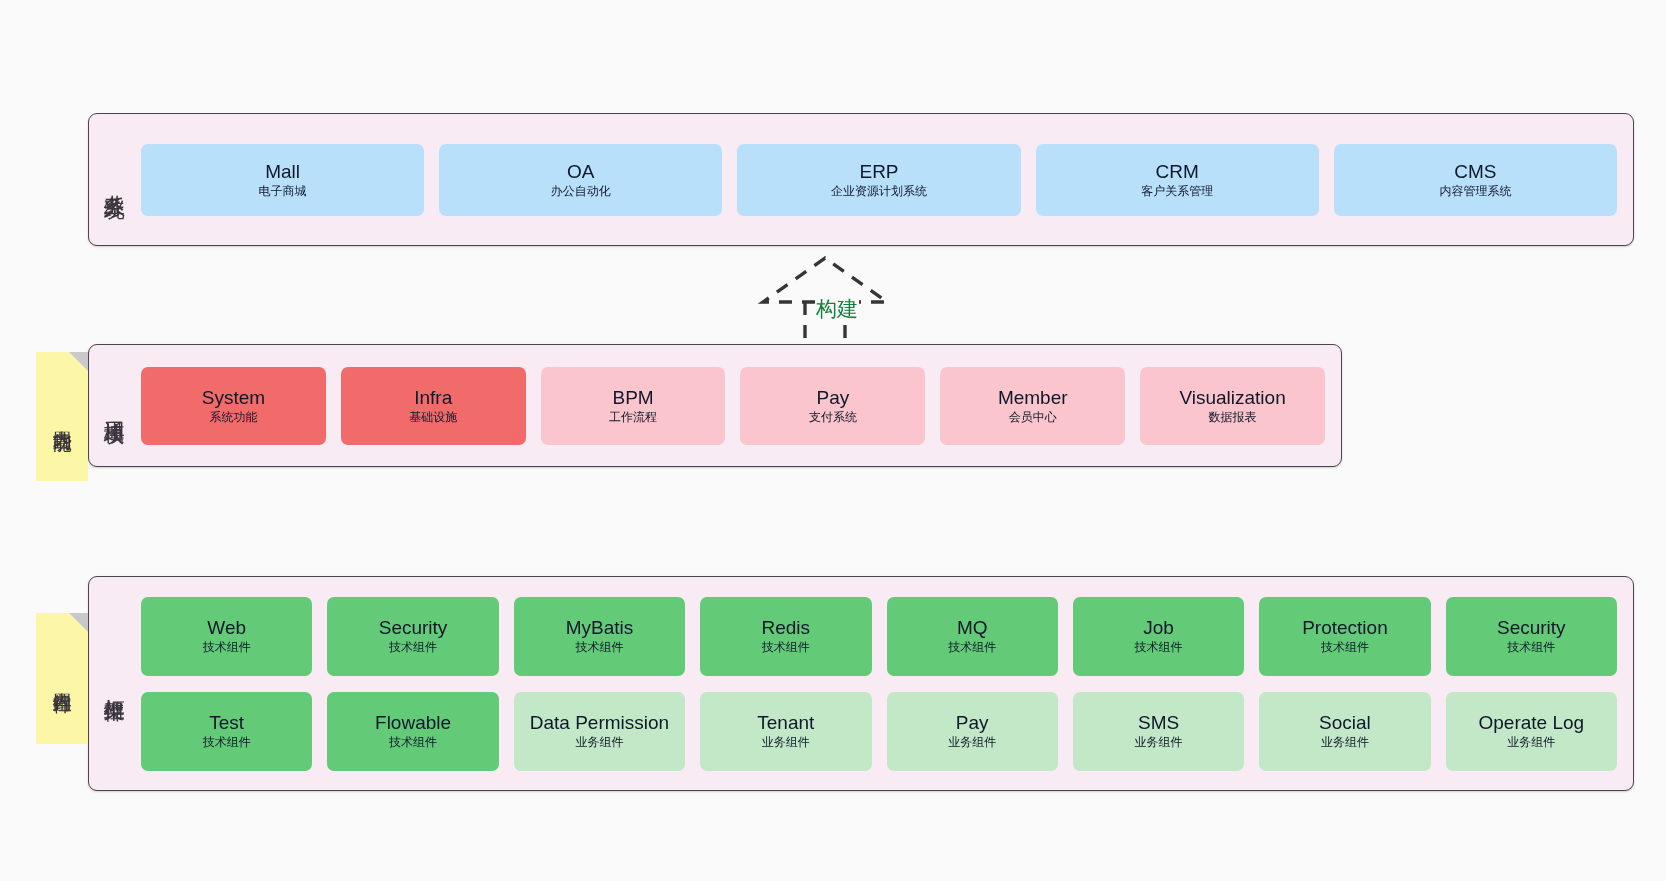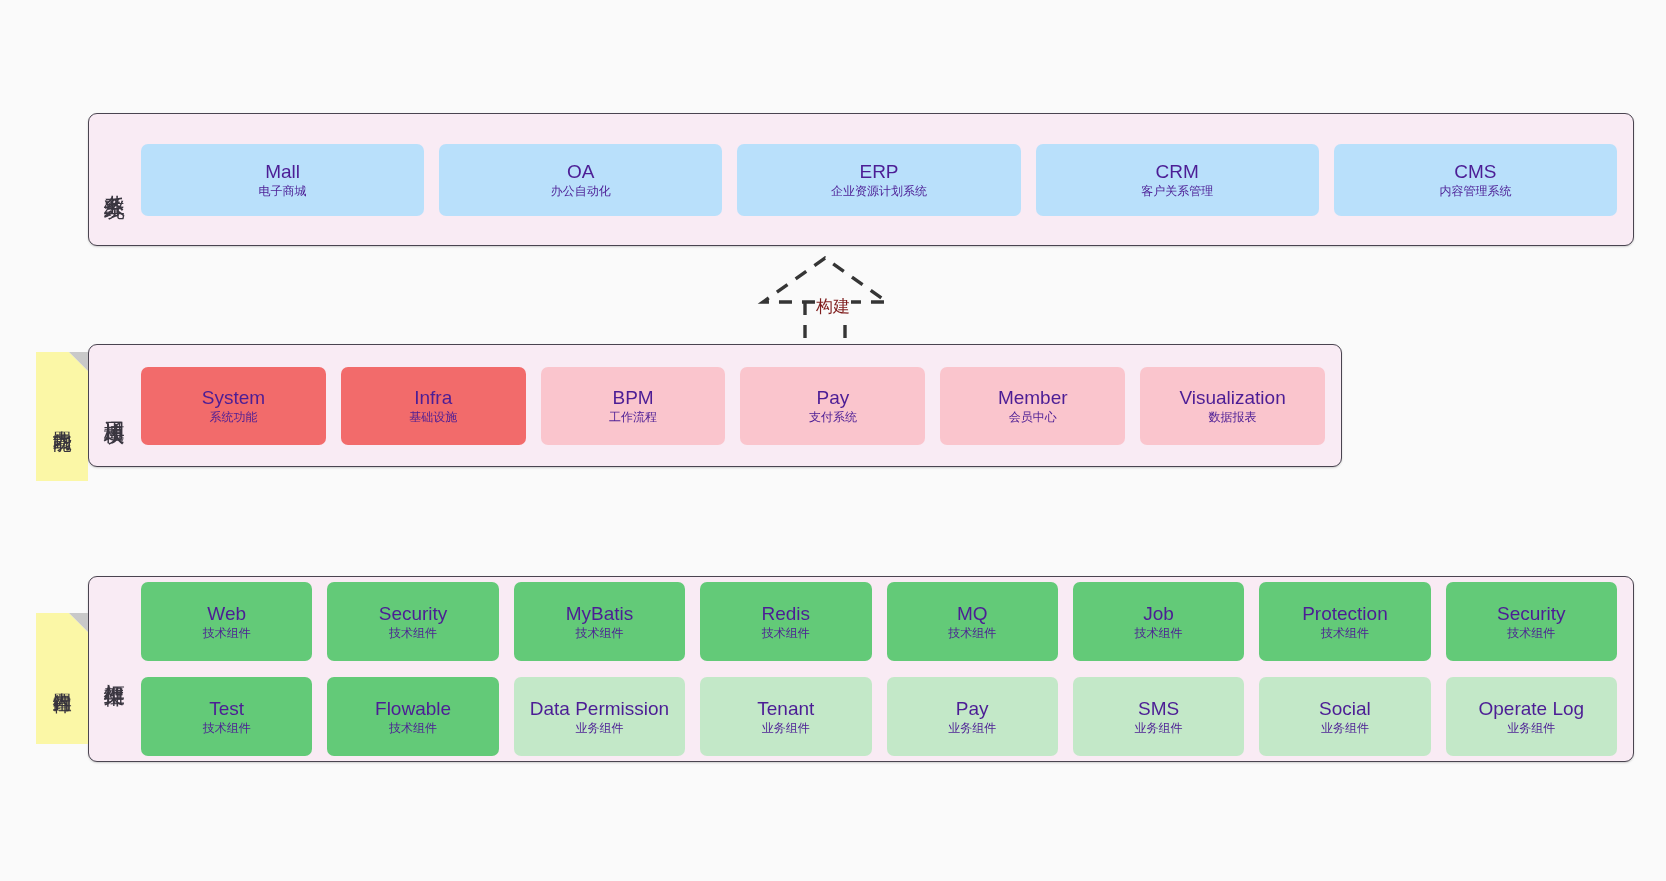--- a/index.html
+++ b/index.html
@@ -57,36 +57,36 @@
   .cell {
     flex: 1 1 0;
     border-radius: 7px;
     display: flex;
     flex-direction: column;
     align-items: center;
     justify-content: center;
     text-align: left;
     font-size: 19px;
     line-height: 1.28;
-    color: #4c1d95;
+    color: #0f172a;
     padding: 6px 4px;
   }
   .cell .cn { font-size: 12px; }
 
   
   .c-blue        { background: #b9e0fb; }
   .c-red         { background: #f26b6b; }
   .c-pink        { background: #fac5cd; }
   .c-green       { background: #63ca78; }
   .c-lightgreen  { background: #c3e8c8; }
 
   
   #layer-business { left: 88px;  top: 113px; width: 1546px; height: 133px; }
   #layer-common   { left: 88px;  top: 344px; width: 1254px; height: 123px; }
-  #layer-frame    { left: 88px;  top: 576px; width: 1546px; height: 186px; }
+  #layer-frame    { left: 88px;  top: 576px; width: 1546px; height: 215px; }
 
   #layer-business .cell { height: 72px; }
   #layer-common   .cell { height: 78px; }
   #layer-frame    .cell { height: 79px; }
 
   
   .note {
     position: absolute;
     width: 52px;
     background: #fbf7a6;
@@ -125,23 +125,23 @@
   .uml-arrow {
     position: absolute;
     width: 180px;
     height: 96px;
   }
   #arrow-build   { left: 735px; top: 252px; }
   #arrow-realize { left: 750px; top: 483px; }
   .uml-arrow svg { display: block; overflow: visible; }
   .uml-label {
     position: absolute;
-    font-size: 17px;
+    font-size: 21px;
     line-height: 1;
-    color: #7f1d1d;
+    color: #15803d;
     background: #fafafa;
     padding: 2px 1px;
     white-space: nowrap;
   }
   #arrow-build   .uml-label { left: 80px; top: 44px; }
   #arrow-realize .uml-label { left: 80px; top: 44px; }
 </style>
 </head>
 <body>
 

